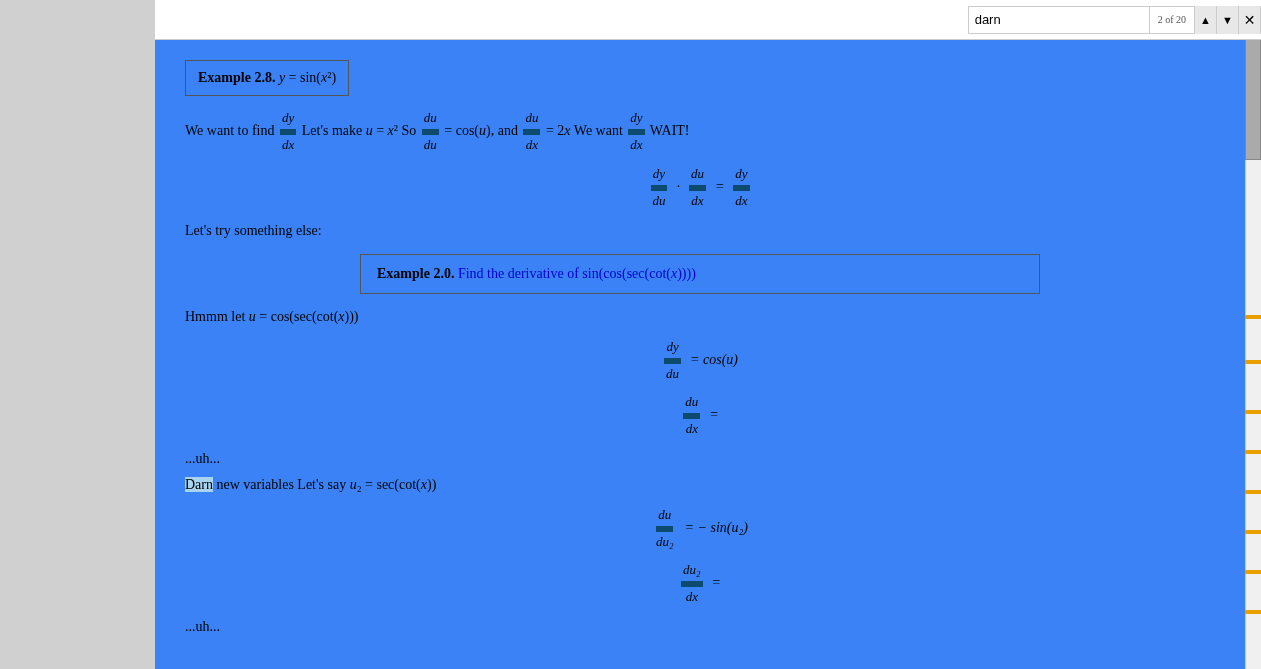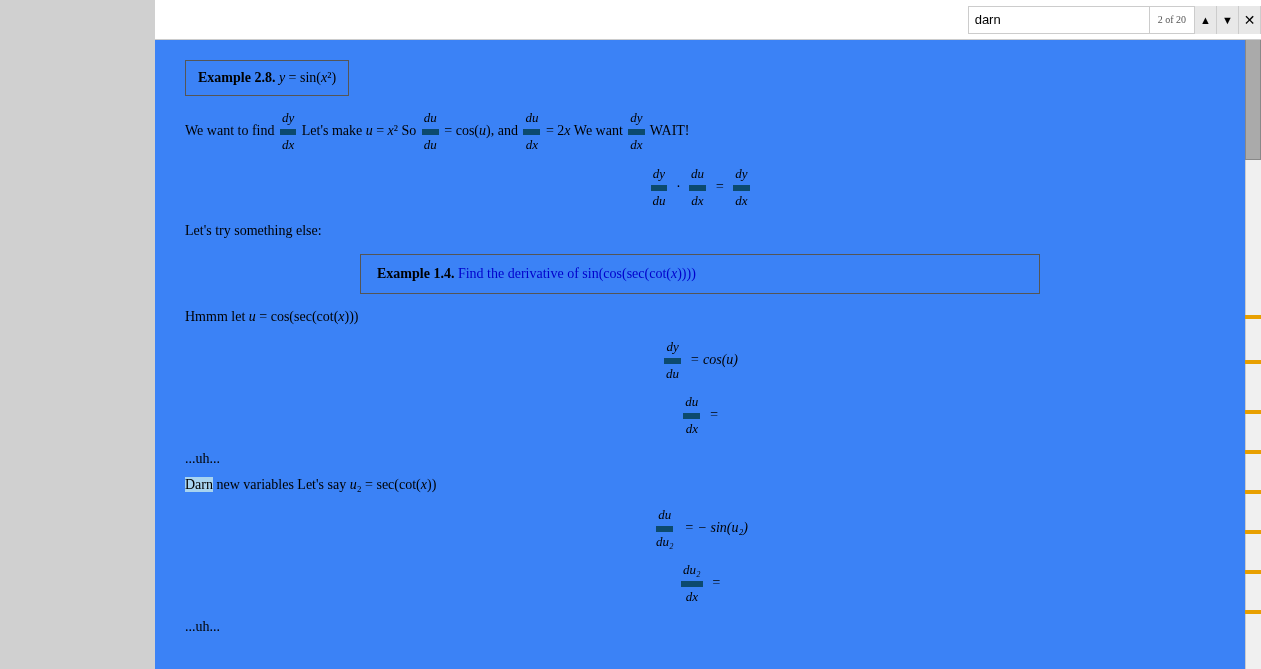--- a/index.html
+++ b/index.html
@@ -262,21 +262,21 @@
         <span class="den">dx</span>
       </span>
     </div>
 
     <p class="text-line">
       Let's try something else:
     </p>
 
     
     <div class="example-box-large">
-      <span class="bold">Example 1.4.</span>
+      <span class="bold">Example 2.0.</span>
       <span class="blue"> Find the derivative of sin(cos(sec(cot(<em>x</em>))))</span>
     </div>
 
     <p class="text-line">
       Hmmm let <em>u</em> = cos(sec(cot(<em>x</em>)))
     </p>
 
     
     <div class="math-block">
       <span class="math-frac">

